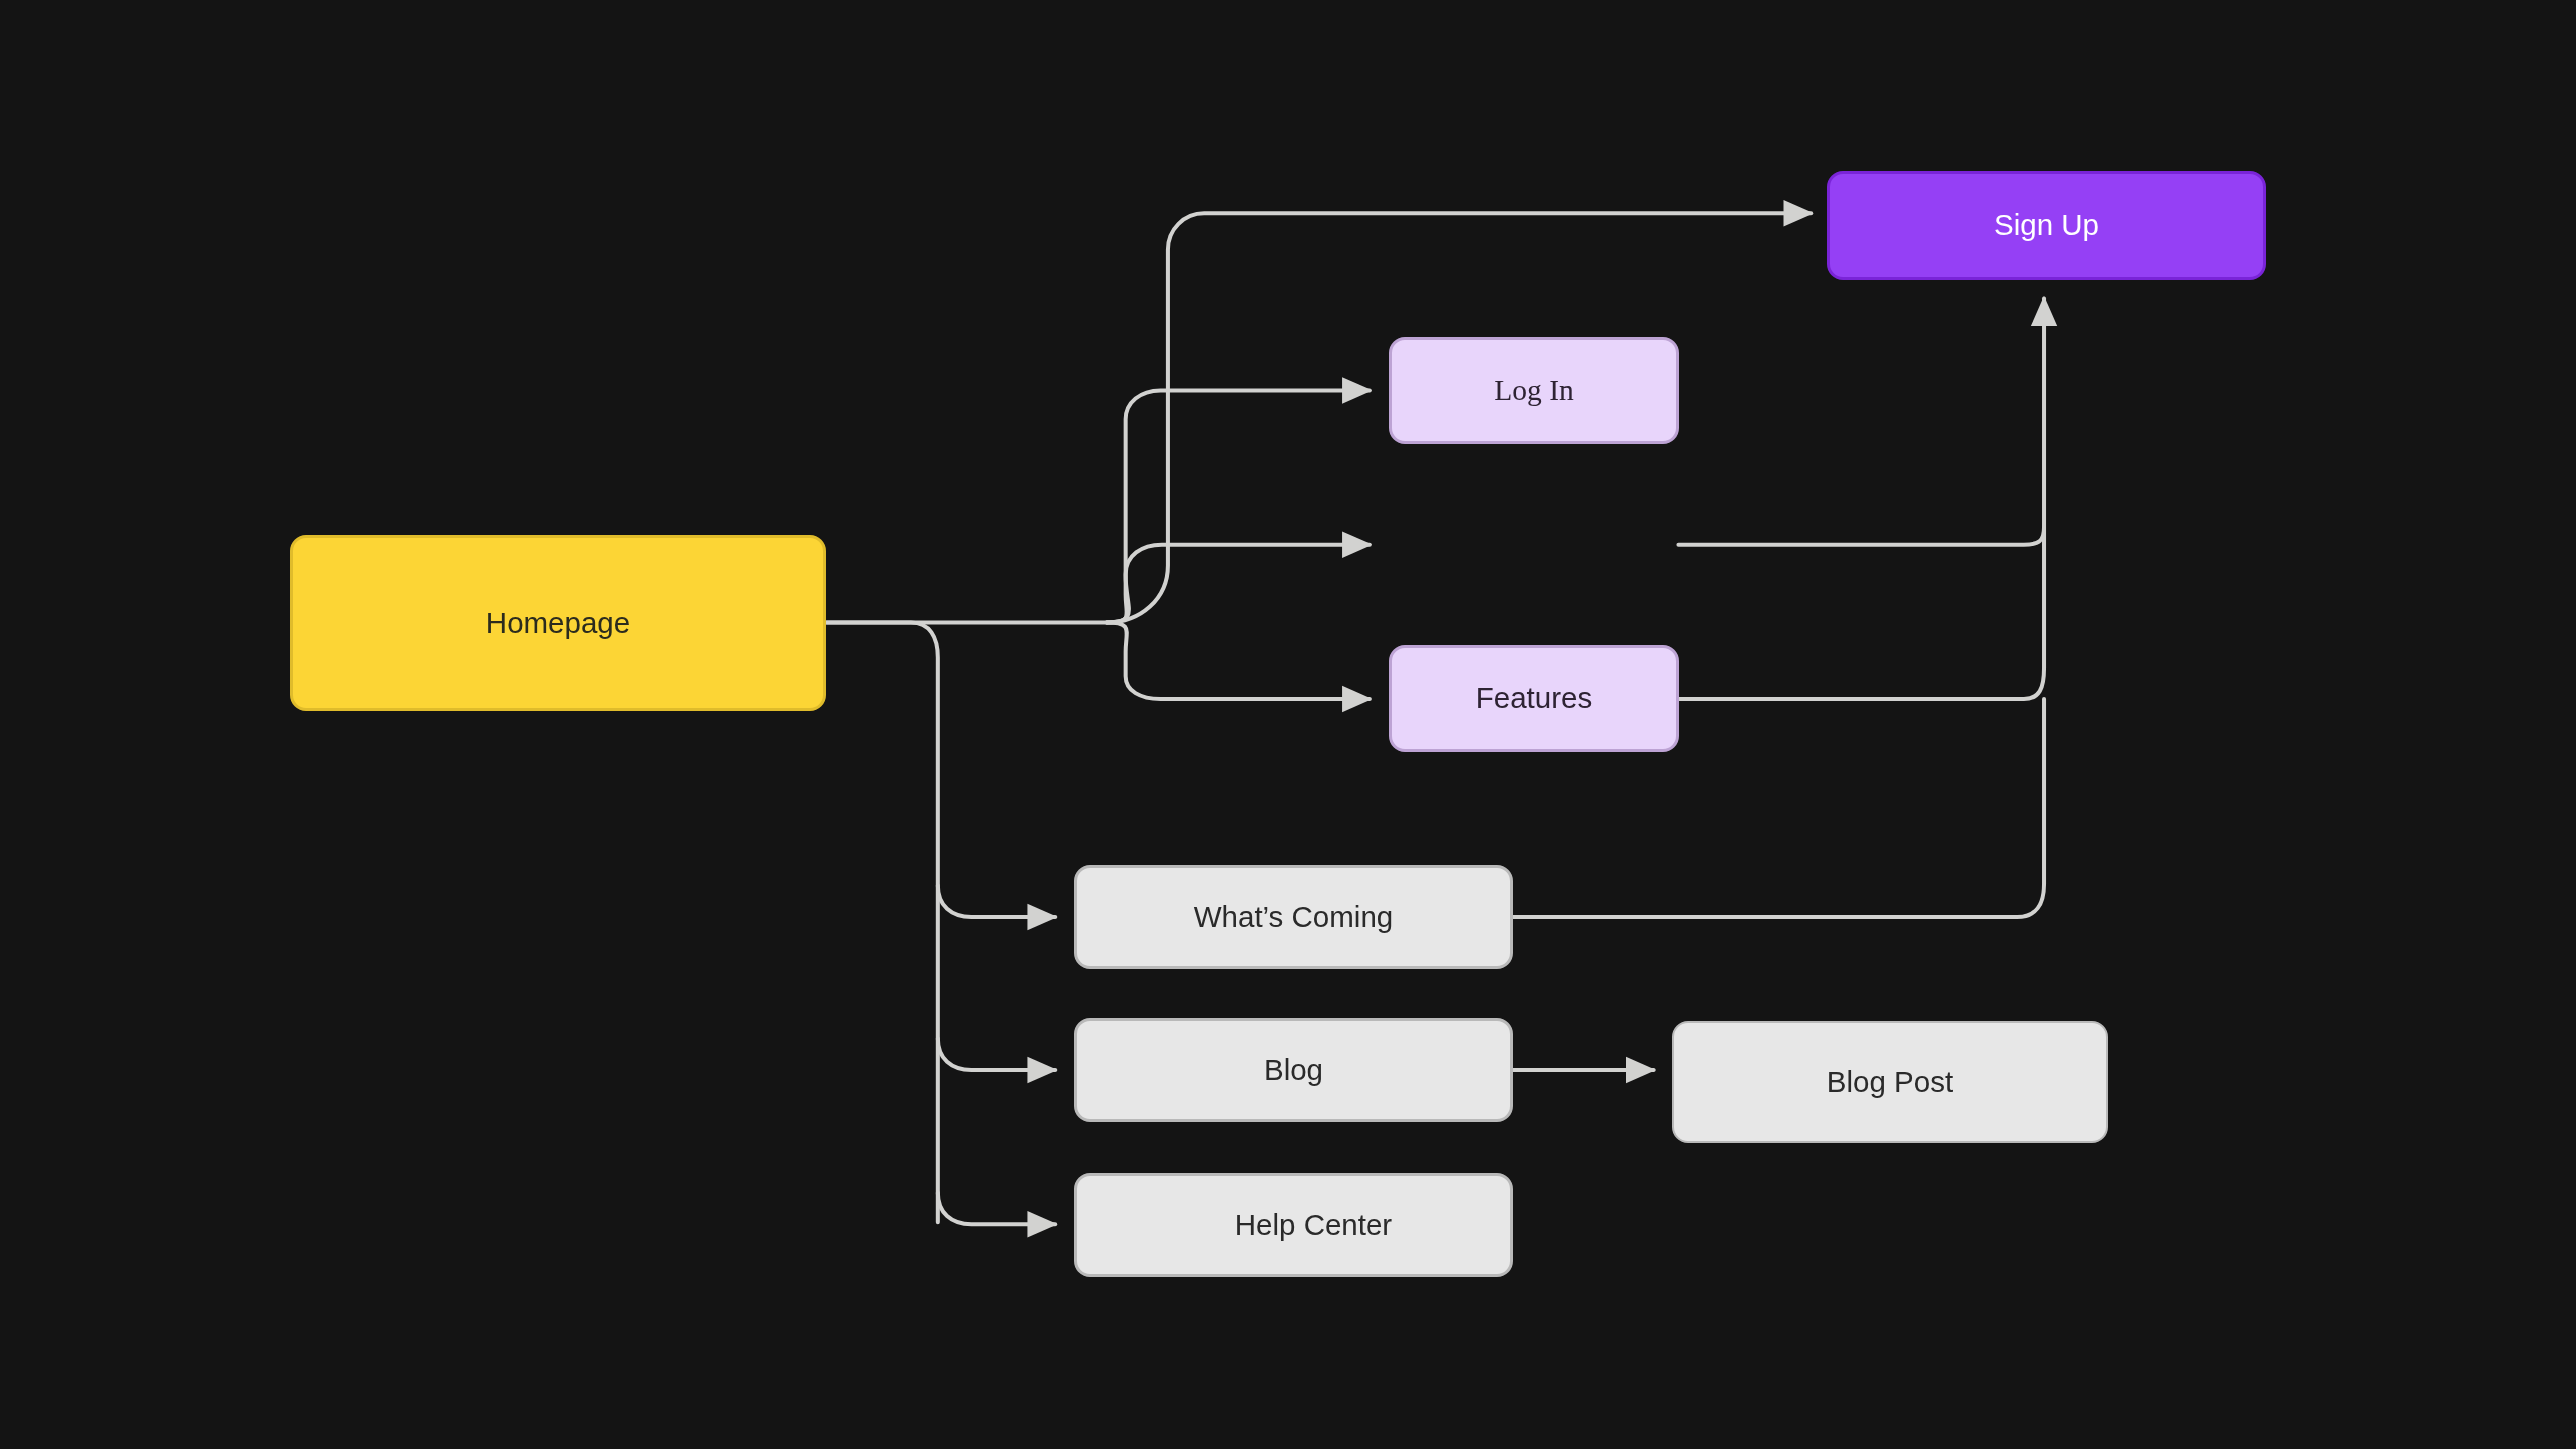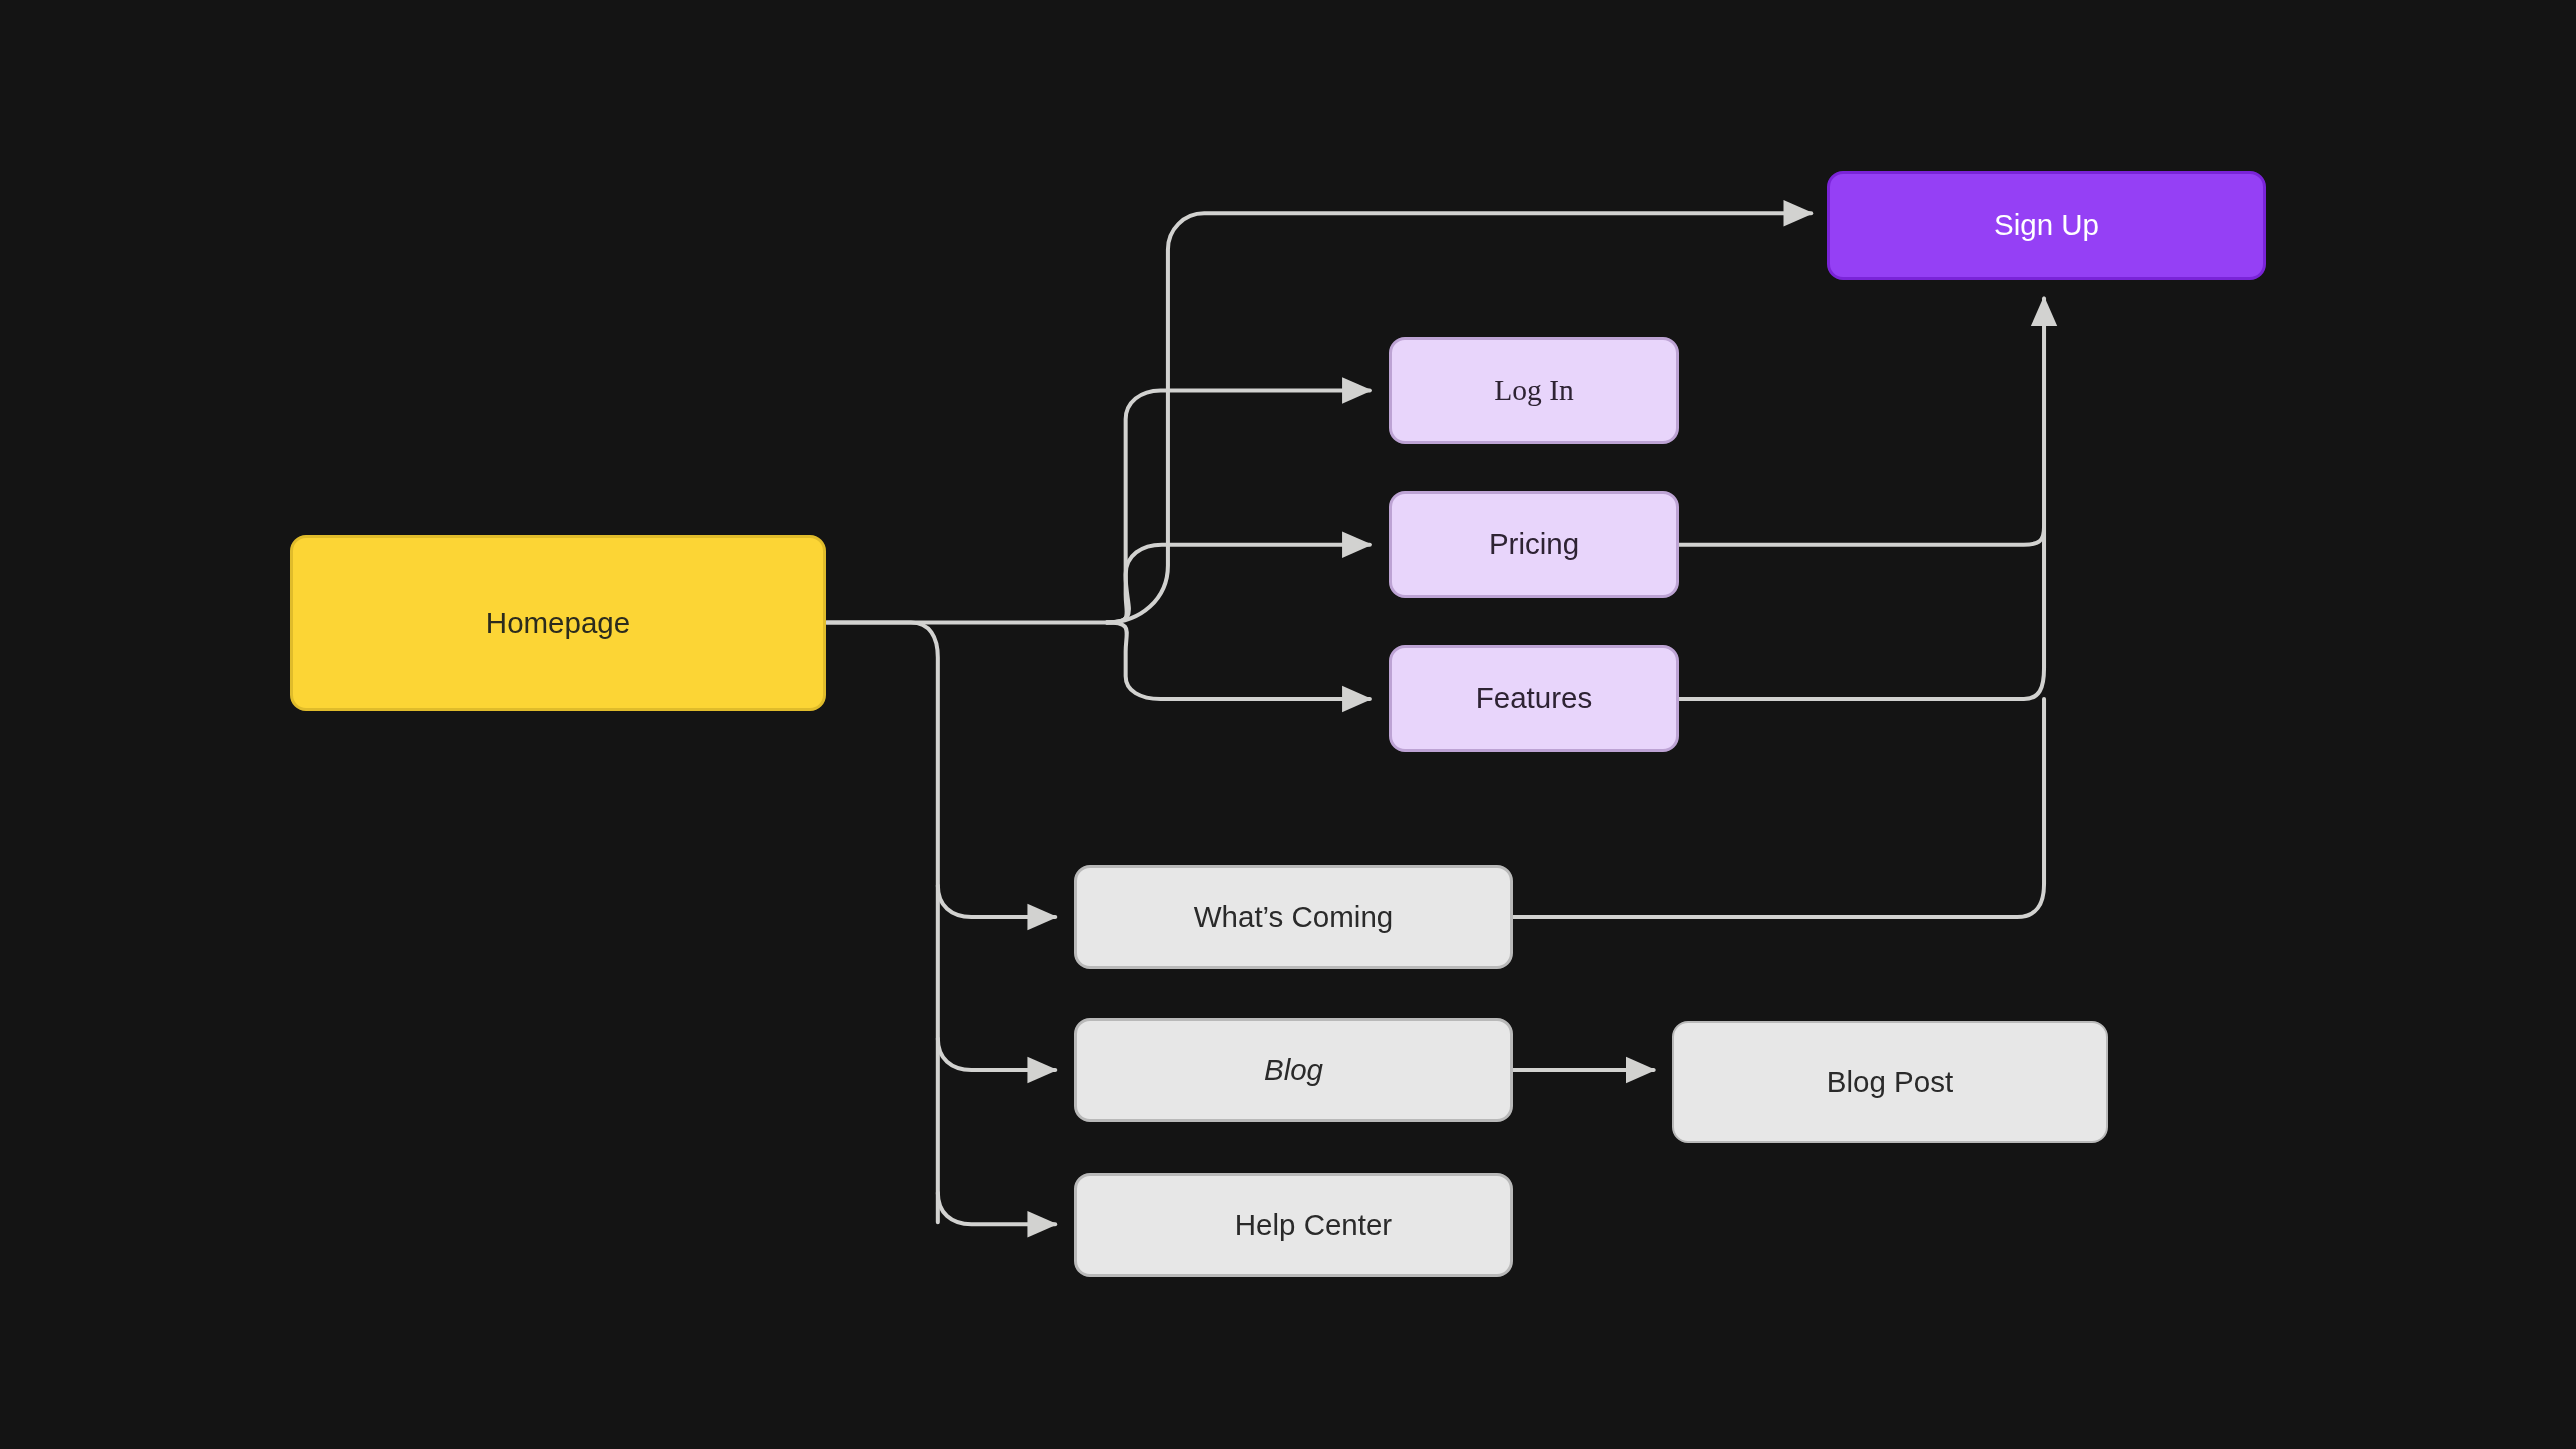--- a/index.html
+++ b/index.html
@@ -122,33 +122,30 @@
   </div>
 
   <div class="node n-signup" style="left:1827px; top:171px; width:439px; height:109px; font-size:29.5px;">
     <span class="label">Sign Up</span>
   </div>
 
   <div class="node n-lav" style="left:1389px; top:337px; width:290px; height:107px; font-size:29.5px;font-family:Liberation Serif, serif;">
     <span class="label">Log In</span>
   </div>
 
-  <div class="node n-lav" style="left:1389px; top:491px; width:290px; height:107px; font-size:29.5px;">
-    <span class="label">Pricing</span>
-  </div>
 
   <div class="node n-lav" style="left:1389px; top:645px; width:290px; height:107px; font-size:29.5px;">
     <span class="label">Features</span>
   </div>
 
   <div class="node n-grey" style="left:1074px; top:865px; width:439px; height:104px; font-size:29.5px;">
     <span class="label">What’s Coming</span>
   </div>
 
-  <div class="node n-grey" style="left:1074px; top:1018px; width:439px; height:104px; font-size:29.5px;font-style:italic;">
+  <div class="node n-grey" style="left:1074px; top:1018px; width:439px; height:104px; font-size:29.5px;">
     <span class="label">Blog</span>
   </div>
 
   <div class="node n-grey" style="left:1672px; top:1021px; width:436px; height:122px; font-size:29.5px; border-width:2px;">
     <span class="label">Blog Post</span>
   </div>
 
   <div class="node n-grey" style="left:1074px; top:1173px; width:439px; height:104px; font-size:29.5px;padding-left:40px;">
     <span class="label">Help Center</span>
   </div>

